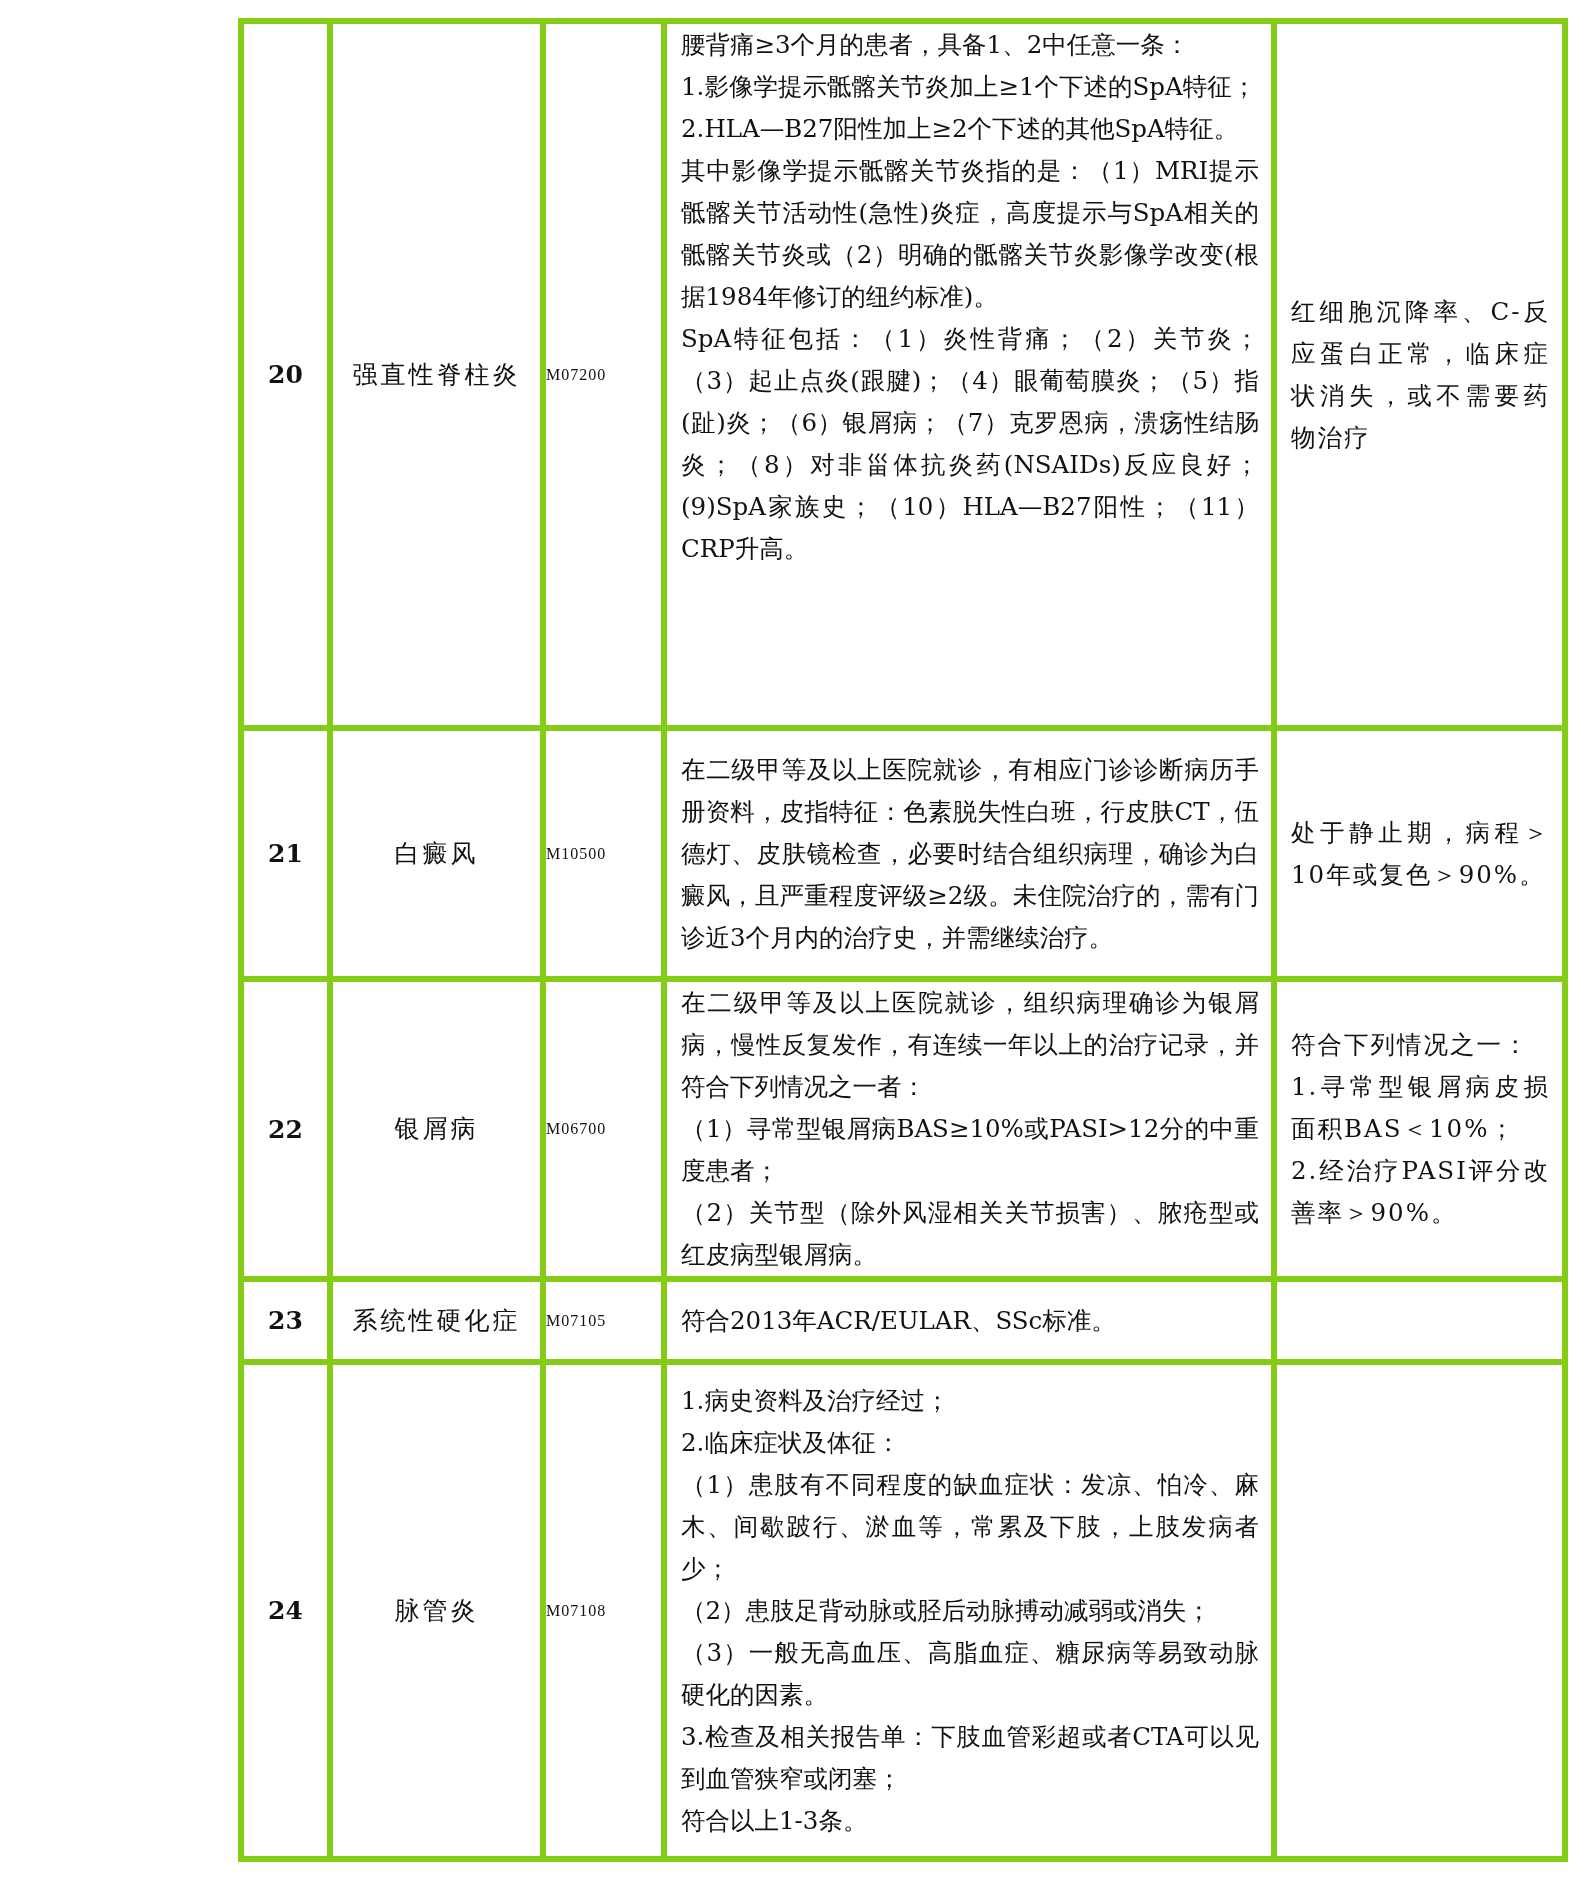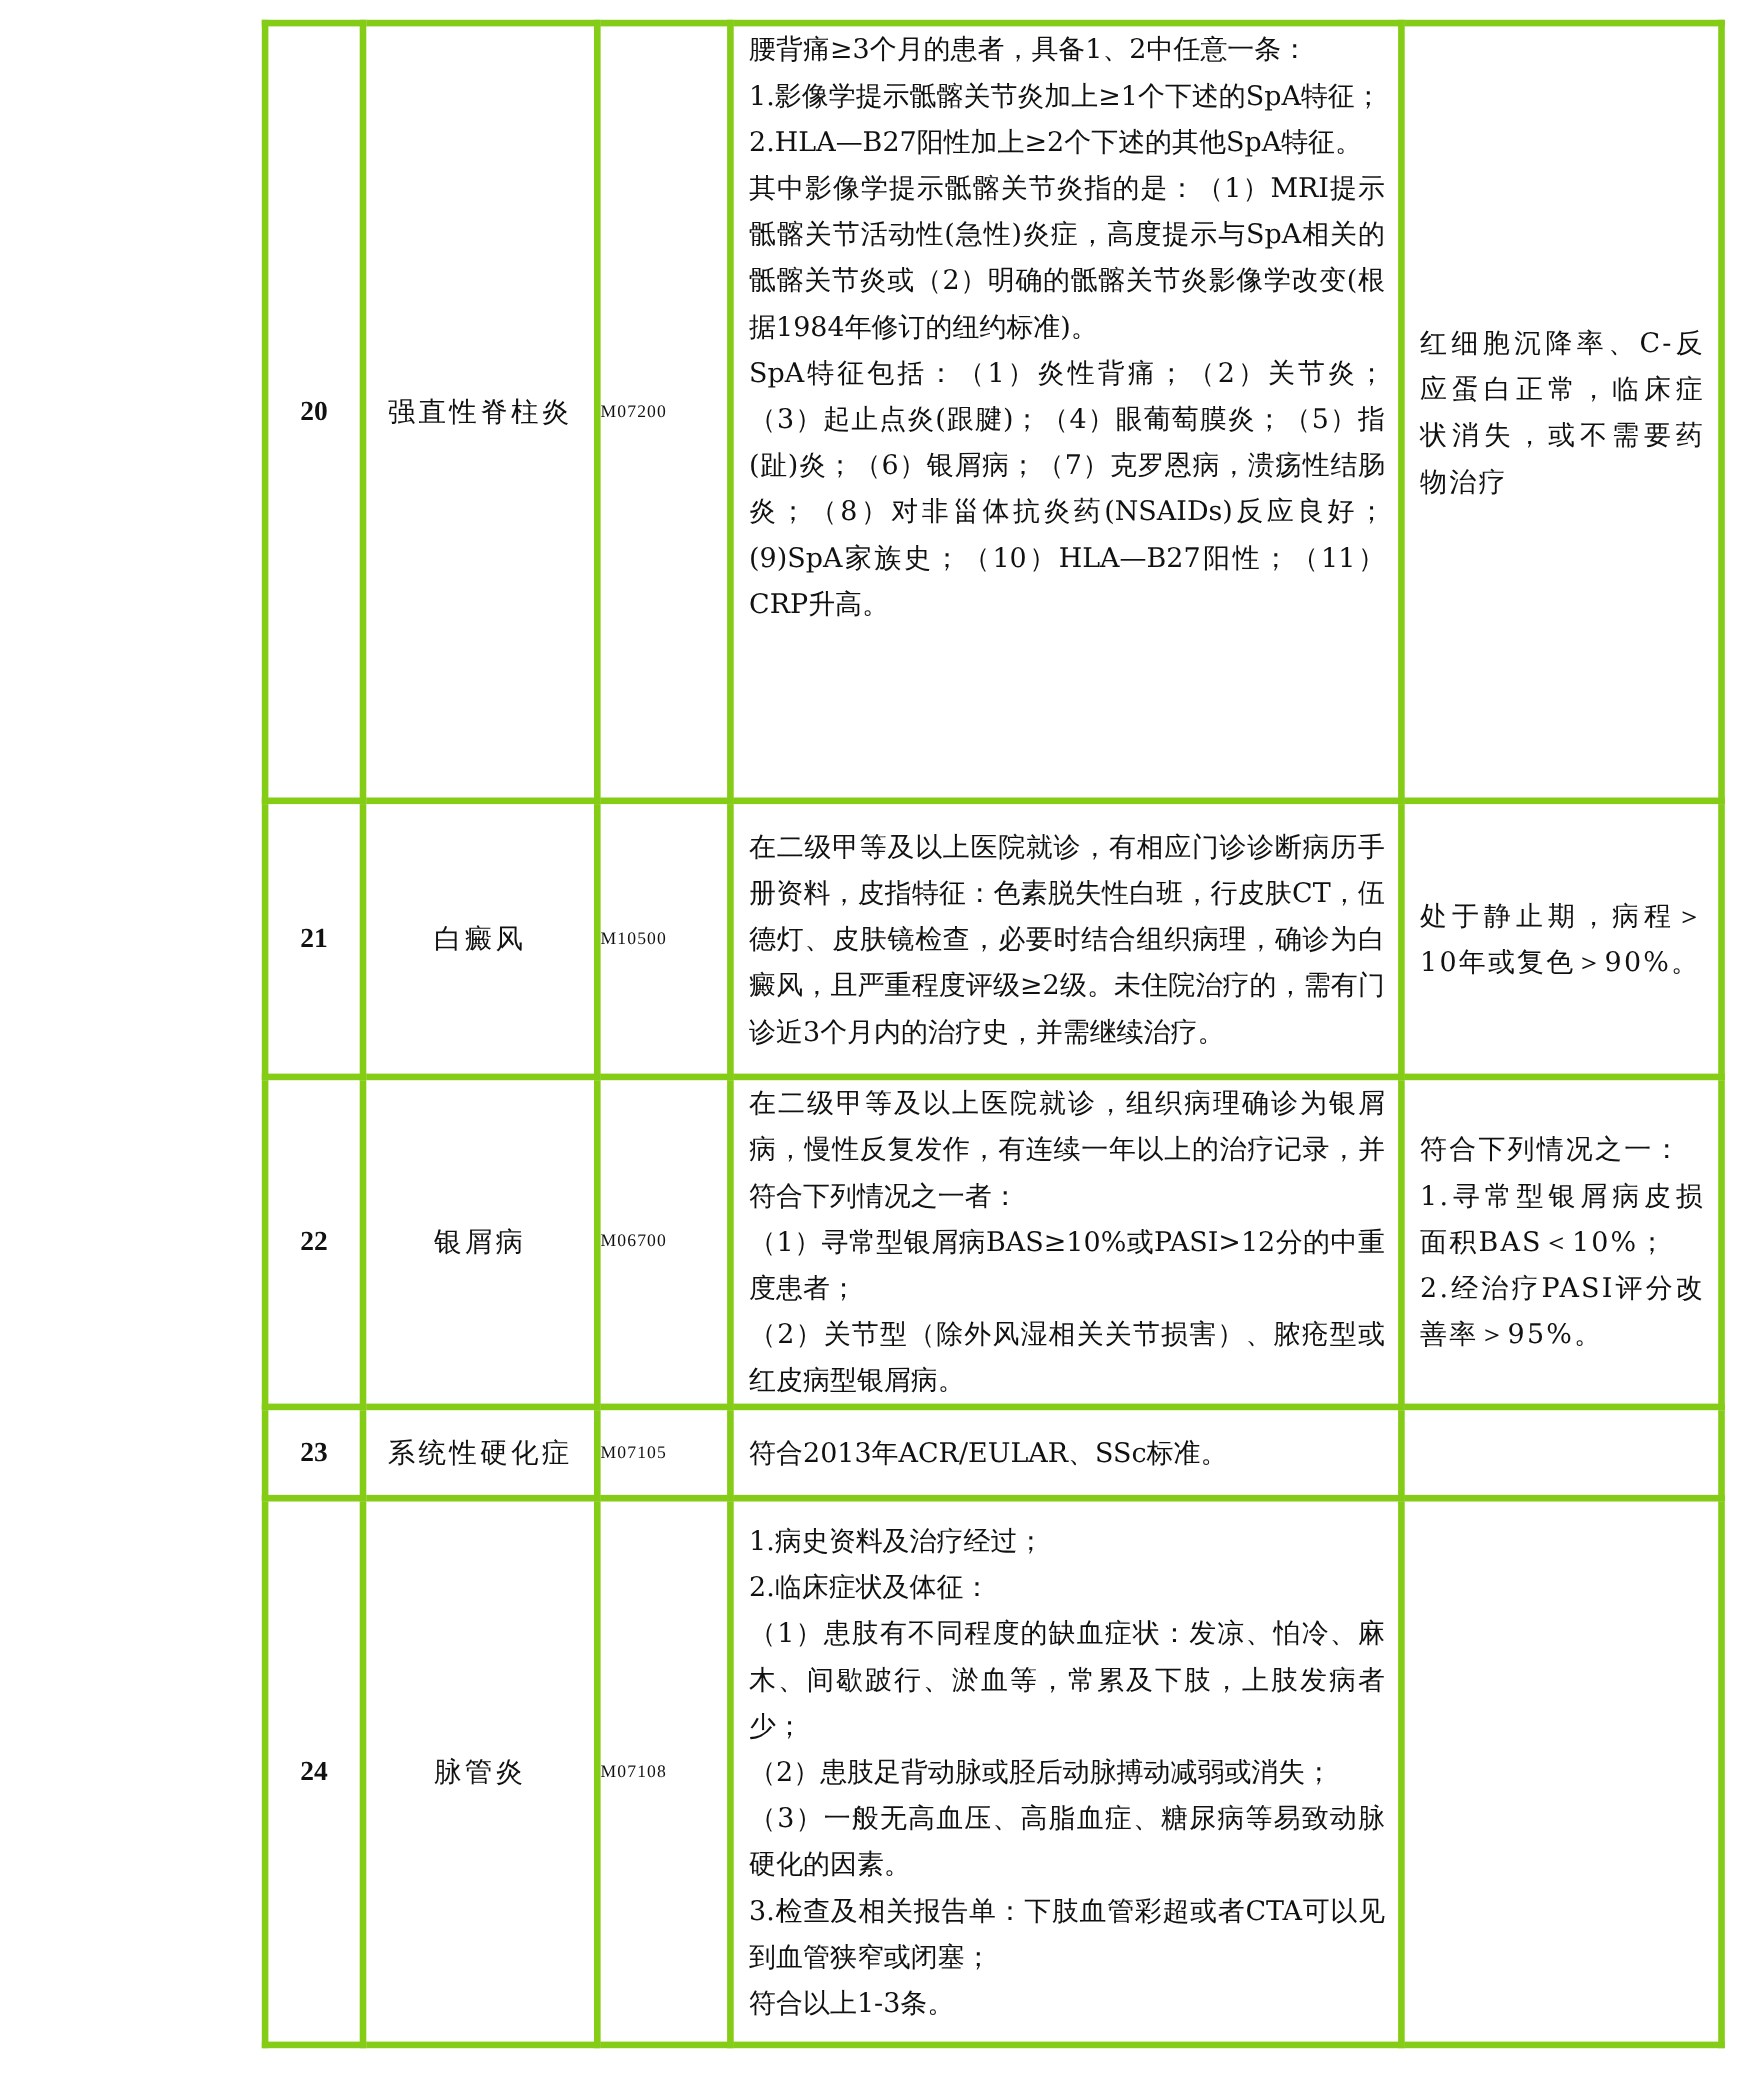--- a/index.html
+++ b/index.html
@@ -1,20 +1,20 @@
 <!DOCTYPE html>
 <html><head>
 <meta charset="utf-8">
 <style>
   html, body { margin:0; padding:0; background:#ffffff; }
   body { width:1587px; height:1885px; position:relative; overflow:hidden;
          font-family:"DejaVu Serif","Liberation Serif",serif; color:#111; }
   table.doc { position:absolute; left:238px; top:18px; border-collapse:collapse; table-layout:fixed; }
   table.doc td { border:6px solid #84cc16; padding:0; vertical-align:middle; }
-  .c-no { width:83px; text-align:center; font-weight:bold; font-size:25px;font-family:Liberation Serif, serif; }
+  .c-no { width:83px; text-align:center; font-weight:bold; font-size:25px; }
   .c-name { width:183px; text-align:center; font-size:25px; line-height:42px; letter-spacing:3px; padding:0 12px !important;border-radius:32px; }
   .c-code { width:115px; text-align:left; font-size:16px; font-family:"Liberation Serif","DejaVu Serif",serif; letter-spacing:1px; }
   .c-crit { width:578px; font-size:24.5px; line-height:42px; padding:0 12px 0 14px !important; text-align:justify; vertical-align:top !important; }
   .c-exit { width:259px; font-size:24.5px; line-height:42px; padding:0 12px 0 14px !important; text-align:justify; letter-spacing:2px; }
   .c-crit.mid { vertical-align:middle !important;border-radius:18px; }
   .line { display:block; white-space:normal; }
   .r20 { height:707px; } .r21 { height:251px; } .r22 { height:294px; } .r23 { height:83px; } .r24 { height:497px; }
 </style>
 </head>
 <body>
@@ -55,21 +55,21 @@
       <td class="c-name">银屑病</td>
       <td class="c-code">M06700</td>
       <td class="c-crit mid">
         <span class="line">在二级甲等及以上医院就诊，组织病理确诊为银屑病，慢性反复发作，有连续一年以上的治疗记录，并符合下列情况之一者：</span>
         <span class="line">（1）寻常型银屑病BAS≥10%或PASI&gt;12分的中重度患者；</span>
         <span class="line">（2）关节型（除外风湿相关关节损害）、脓疮型或红皮病型银屑病。</span>
       </td>
       <td class="c-exit">
         <span class="line">符合下列情况之一：</span>
         <span class="line">1.寻常型银屑病皮损面积BAS＜10%；</span>
-        <span class="line">2.经治疗PASI评分改善率＞95%。</span>
+        <span class="line">2.经治疗PASI评分改善率＞90%。</span>
       </td>
     </tr>
 
     <tr class="r23">
       <td class="c-no">23</td>
       <td class="c-name">系统性硬化症</td>
       <td class="c-code">M07105</td>
       <td class="c-crit mid">
         <span class="line">符合2013年ACR/EULAR、SSc标准。</span>
       </td>

